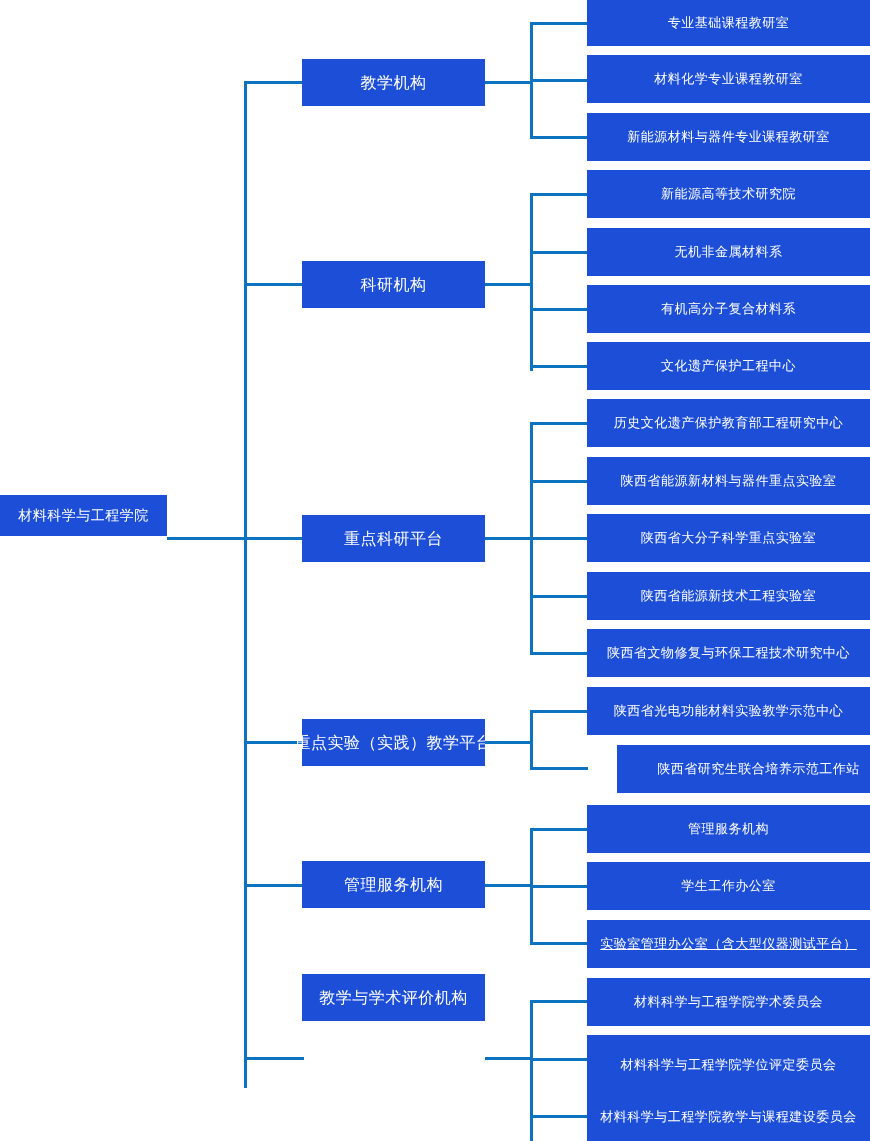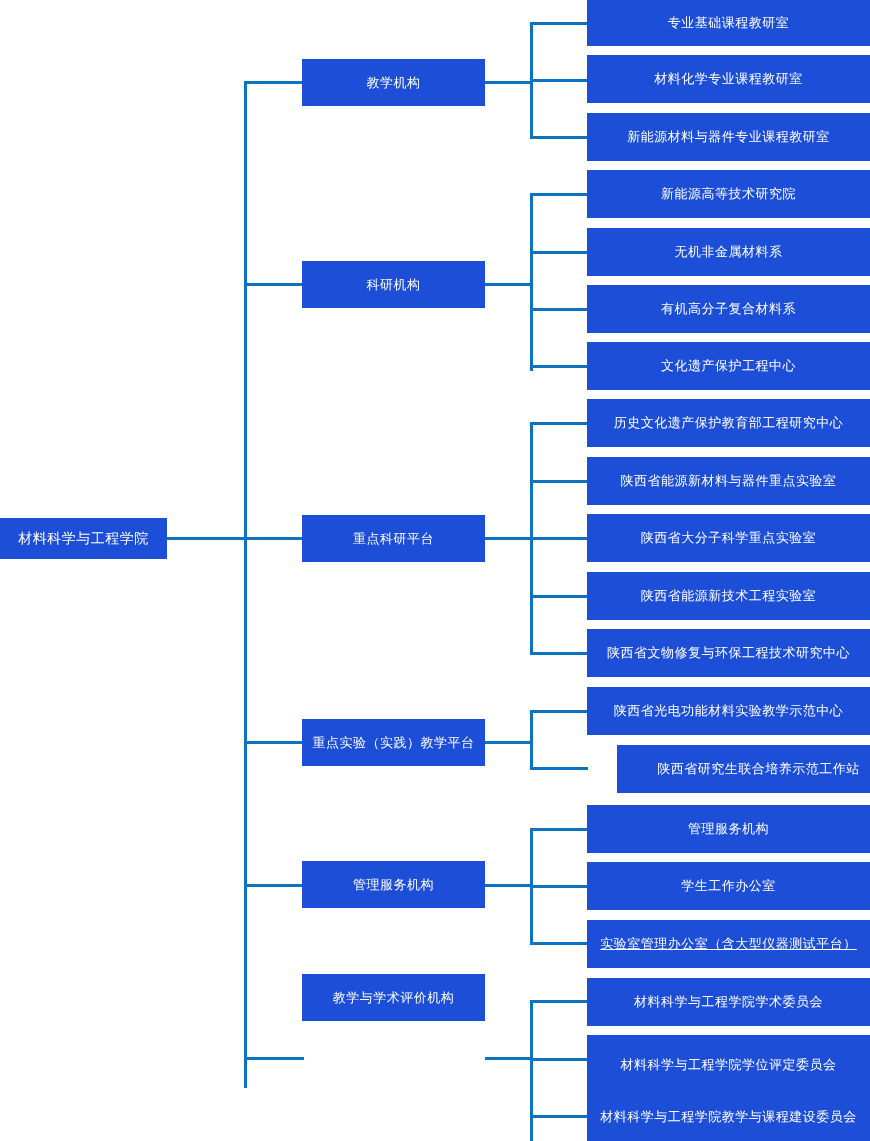--- a/index.html
+++ b/index.html
@@ -29,42 +29,42 @@
     text-align: center;
     line-height: 1.2;
     padding: 2px 4px;
     letter-spacing: 0.5px;
     white-space: nowrap;
   }
   .node-root {
     font-size: 14px;
   }
   .node-l2 {
-    font-size: 13px;
+    font-size: 16px;
   }
   .node-l3 {
     font-size: 13px;
   }
   .connector {
     position: absolute;
     background: #0d72bf;
   }
   .connector.h {
     height: 3px;
   }
   .connector.v {
     width: 3px;
   }
 </style>
 </head>
 <body>
 
 <div id="org-chart">
 
-  <div class="node node-root" style="left:0px; top:518px; width:167px; height:41px;">材料科学与工程学院</div>
+  <div class="node node-root" style="left:0px; top:495px; width:167px; height:41px;">材料科学与工程学院</div>
 
   <div class="connector h" style="left:167px; top:537px; width:80px;"></div>
 
   <div class="connector v" style="left:244px; top:83px; height:1005px;"></div>
 
   <div class="connector h" style="left:244px; top:81px; width:60px;"></div>
   <div class="node node-l2" style="left:302px; top:59px; width:183px; height:47px;">教学机构</div>
   <div class="connector h" style="left:485px; top:81px; width:48px;"></div>
   <div class="connector v" style="left:530px; top:22px; height:116px;"></div>
 

